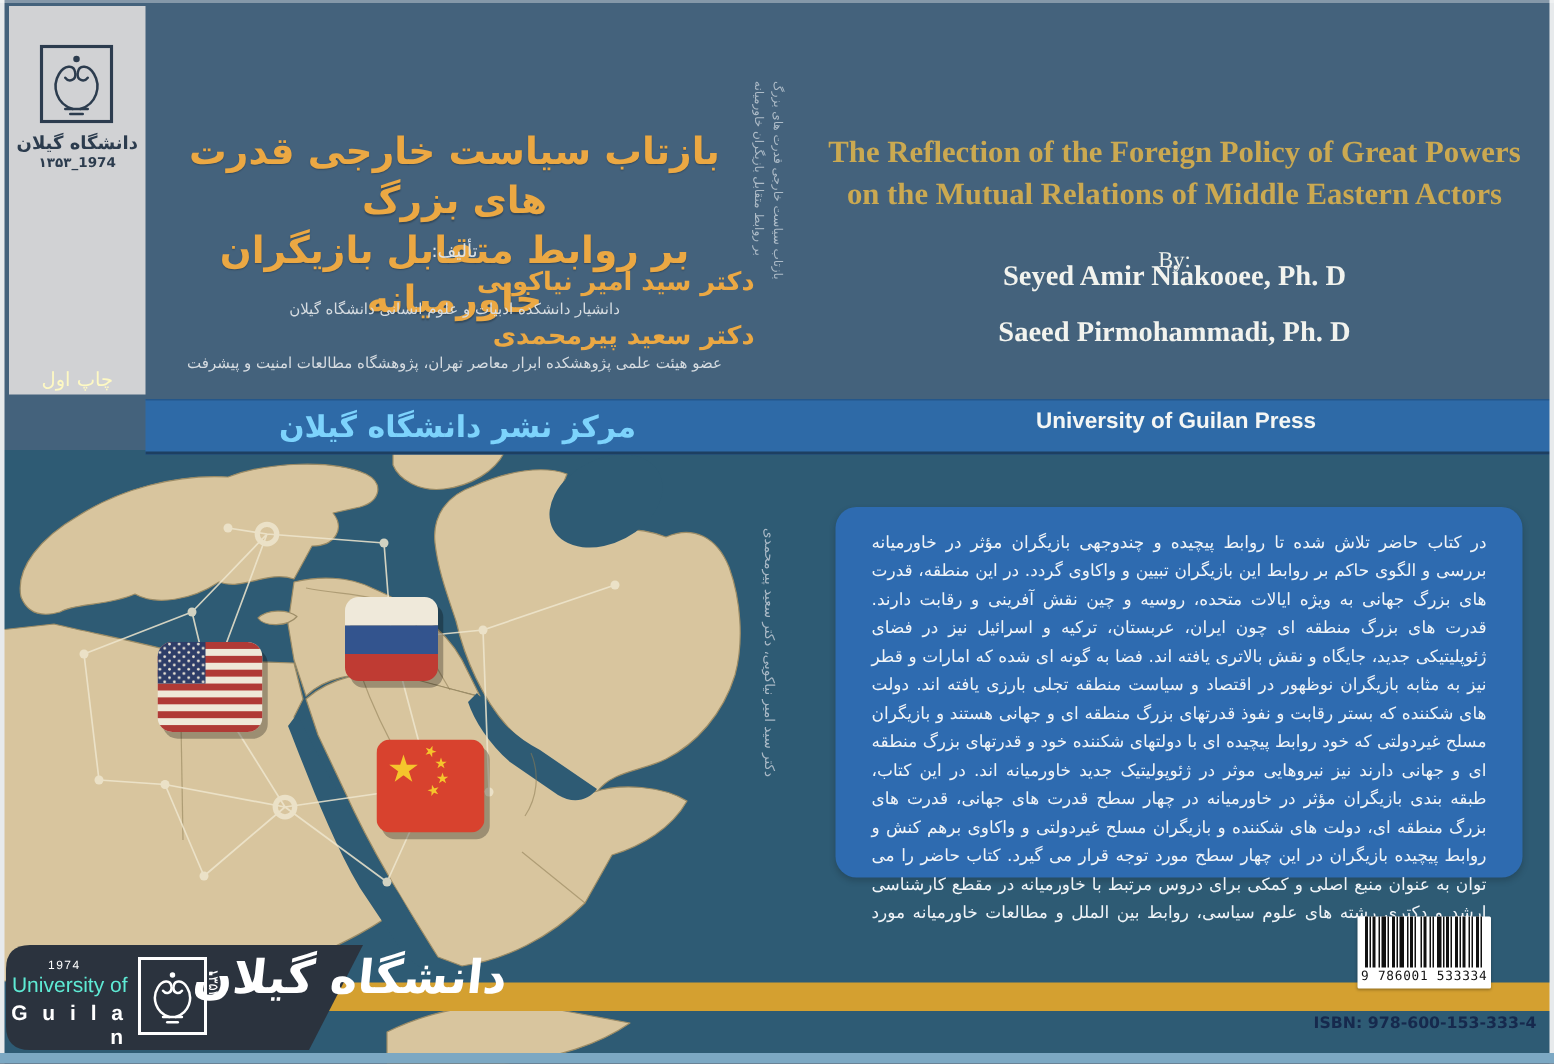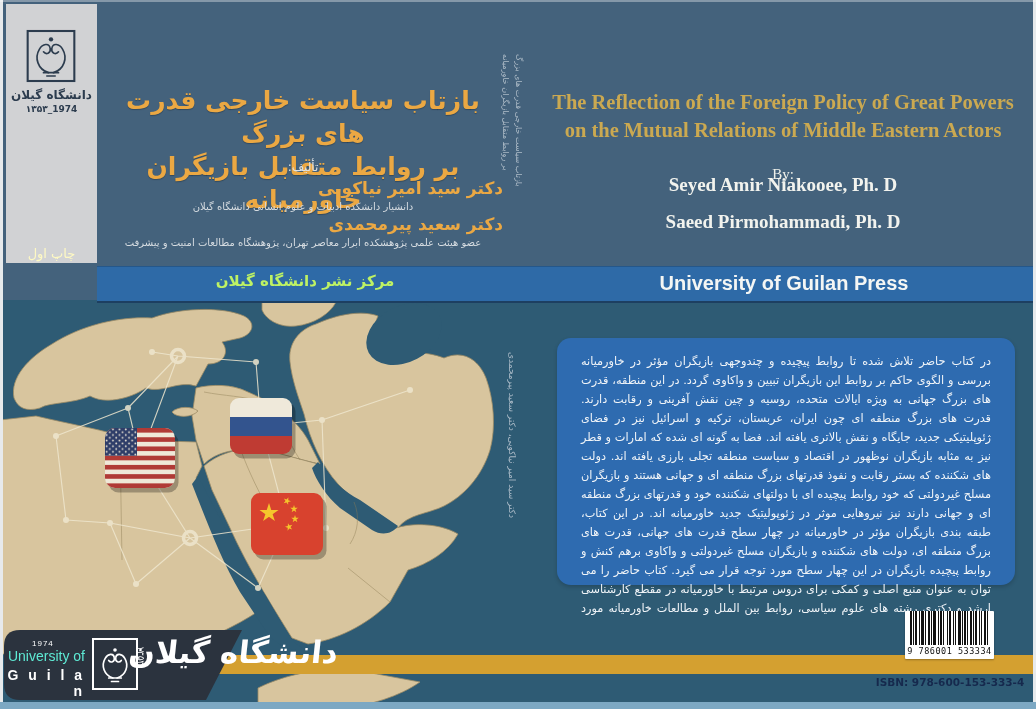--- a/index.html
+++ b/index.html
@@ -18,22 +18,22 @@
   .emblem-top{left:26px;top:28px;width:50px;height:56px;}
   .emblem-title{left:6px;top:88px;width:91px;text-align:center;color:#2c3c4e;font-size:12px;font-weight:bold;}
   .emblem-years{left:6px;top:104px;width:91px;text-align:center;color:#2c3c4e;font-size:9px;font-weight:bold;letter-spacing:1px;}
   
   .fa-title{left:103px;top:84px;width:400px;text-align:center;color:#eba843;font-size:25px;font-weight:bold;line-height:33px;direction:rtl;text-shadow:0 1px 1px rgba(0,0,0,.25);}
   .fa-byline{left:103px;top:160px;width:400px;text-align:center;color:#dde2e6;font-size:12px;direction:rtl;}
   .fa-author{left:103px;width:400px;color:#eba843;font-size:17px;font-weight:bold;direction:rtl;}
   .fa-role{left:103px;width:400px;text-align:center;color:#d6dce1;font-size:10px;direction:rtl;}
   
   .pub-band{left:97px;top:266px;width:939px;height:34px;background:#2e6aa7;border-top:1px solid #24578b;border-bottom:2px solid #1d3f61;}
-  .pub-fa{left:97px;top:272px;width:416px;text-align:center;color:#bef264;font-size:15px;font-weight:bold;direction:rtl;}
-  .pub-en{left:532px;top:272px;width:504px;text-align:center;color:#f4f6f4;font-size:20px;font-weight:bold;font-family:"Liberation Sans",sans-serif;}
+  .pub-fa{left:97px;top:272px;width:416px;text-align:center;color:#7dd3fc;font-size:20px;font-weight:bold;direction:rtl;}
+  .pub-en{left:532px;top:272px;width:504px;text-align:center;color:#f4f6f4;font-size:15px;font-weight:bold;font-family:"Liberation Sans",sans-serif;}
   
   .en-title{left:540px;top:88px;width:486px;text-align:center;color:#cba951;font-size:20.5px;font-weight:bold;line-height:28px;font-family:"Liberation Serif",serif;}
   .en-by{left:540px;top:166px;width:486px;text-align:center;color:#eef0ea;font-size:15px;font-family:"Liberation Serif",serif;}
   .en-author{left:540px;width:486px;text-align:center;color:#f2f3ee;font-size:19px;font-weight:bold;font-family:"Liberation Serif",serif;}
   
   .spine-top{left:497px;top:54px;width:28px;height:175px;}
   .spine-top span{position:absolute;top:0;white-space:nowrap;color:#aebcc8;font-size:8px;direction:rtl;transform:rotate(90deg);transform-origin:0 0;}
   .spine-authors{left:504px;top:352px;width:20px;height:220px;}
   .spine-authors span{position:absolute;top:0;left:13px;white-space:nowrap;color:#a9b9c6;font-size:9px;direction:rtl;transform:rotate(90deg);transform-origin:0 0;}
   

